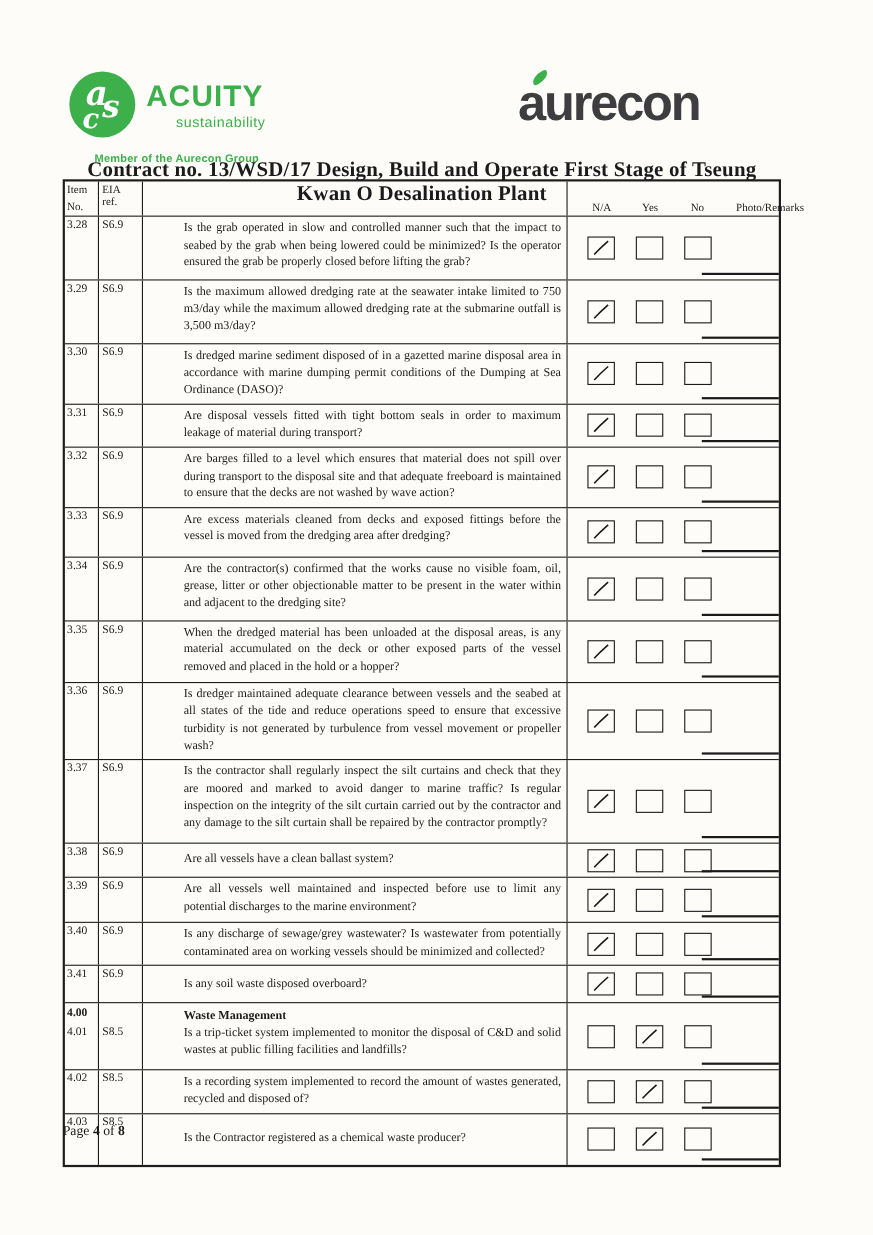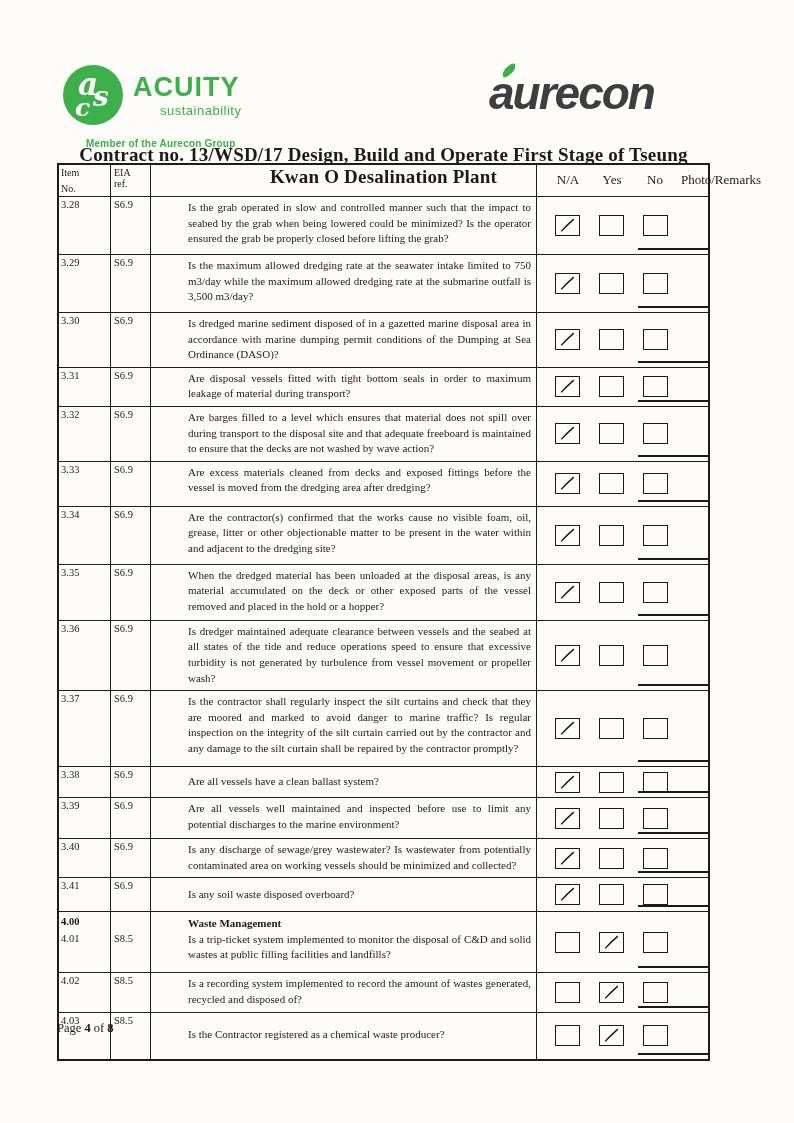--- a/index.html
+++ b/index.html
@@ -17,21 +17,21 @@
     color:#3db04b;letter-spacing:1px;
   }
   .acuity-tag{
     font-family:"Liberation Sans",sans-serif;font-size:13px;color:#3db04b;
     margin:3px 0 0 27px;letter-spacing:.5px;
   }
   .acuity-member{
     font-family:"Liberation Sans",sans-serif;font-weight:700;font-size:10px;
     color:#3db04b;margin:8px 0 0 24px;letter-spacing:.2px;
   }
-  .aurecon{position:absolute;left:489px;top:70px;font-style:italic;}
+  .aurecon{position:absolute;left:471px;top:70px;}
   .aurecon-word{
     font-family:"Liberation Sans",sans-serif;font-weight:700;font-size:46px;
     color:#3e3e40;letter-spacing:-2px;line-height:1;
   }
   .aurecon-leaf{
     position:absolute;left:12px;top:-4px;width:16px;height:9px;
     background:#3db04b;border-radius:80% 20% 80% 20%;transform:rotate(-28deg);
   }
   
   .title{
@@ -39,33 +39,33 @@
     font-weight:700;font-size:19px;letter-spacing:.2px;
   }
   
   .tbl{
     position:absolute;top:163px;left:57px;width:653px;
     border:2px solid #1d1d1d;box-sizing:border-box;font-size:11px;
   }
   .hrow,.row{display:flex;align-items:stretch;}
   .row{border-top:1.6px solid #1d1d1d;}
   .c-item,.c-ref,.c-q{border-right:1.6px solid #1d1d1d;box-sizing:border-box;}
-  .c-item{width:52px;padding:2px 1px 2px 2px;font-size:10.5px;}
+  .c-item{width:31px;padding:2px 1px 2px 2px;font-size:10.5px;}
   .c-ref{width:40px;padding:2px 18px 2px 3px;font-size:10.5px;}
   .c-q{
     width:354px;padding:3px 5px 4px 5px;line-height:15.6px;
     text-align:justify;text-justify:inter-word;margin-left:32px;
   }
   .c-q.vcenter{display:flex;align-items:center;}
   .c-q .bold,.bold{font-weight:700;}
   .c-check{flex:1;position:relative;display:flex;align-items:center;padding-left:18px;gap:19px;}
   .hrow{height:31px;}
   .hrow .c-item,.hrow .c-ref{display:flex;flex-direction:column;justify-content:space-between;font-size:10px;}
   .hrow .c-check{padding:0;}
-  .hlabel{position:absolute;top:7px;transform:translateX(-50%);font-size:13px;white-space:nowrap;}
+  .hlabel{position:absolute;top:19px;transform:translateX(-50%);font-size:10px;white-space:nowrap;}
   .box{
     width:25px;height:21px;border:1.6px solid #1a1a1a;box-sizing:border-box;
     background:transparent;flex:0 0 auto;position:relative;
   }
   .box svg{position:absolute;left:0;top:0;width:100%;height:100%;}
   .box svg path{stroke:#1a1a1a;stroke-width:1.6;fill:none;}
   .rline{position:absolute;right:0;bottom:4px;width:70px;height:2px;background:#1a1a1a;}
   .itm{line-height:16.5px;}
   
   .pageno{

